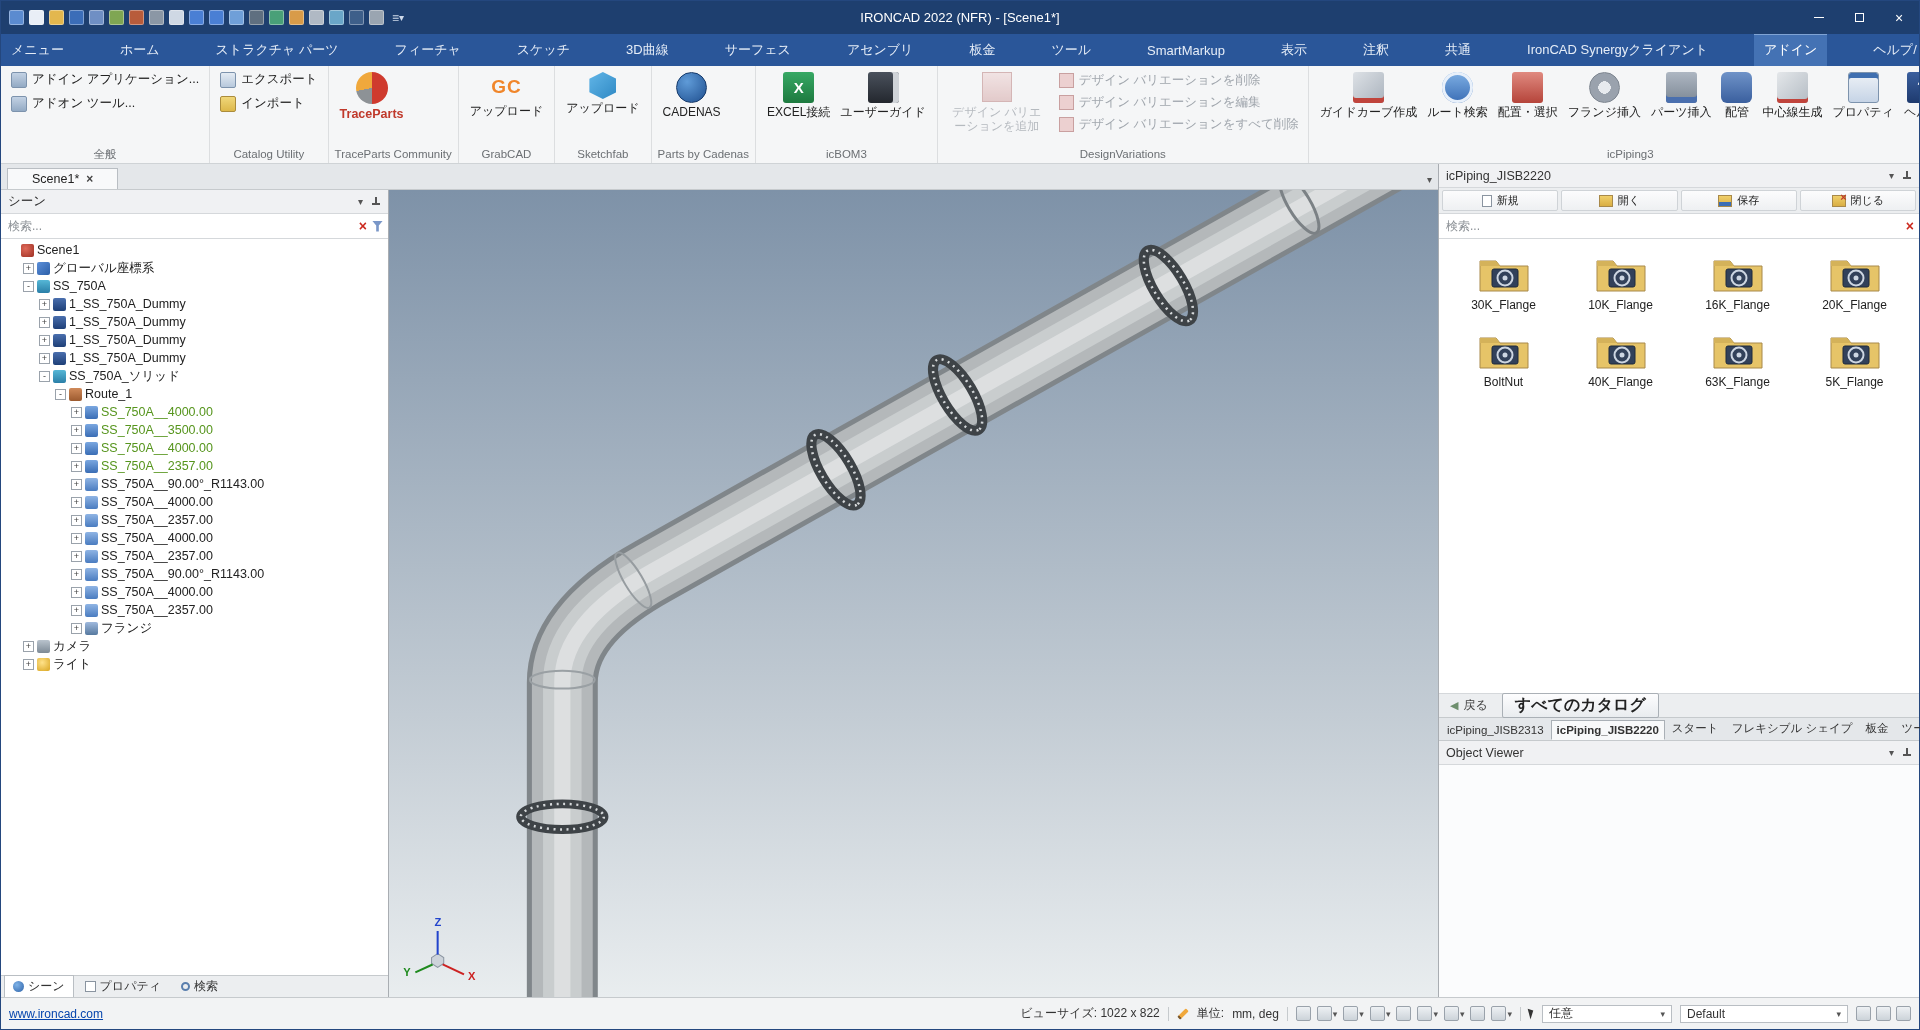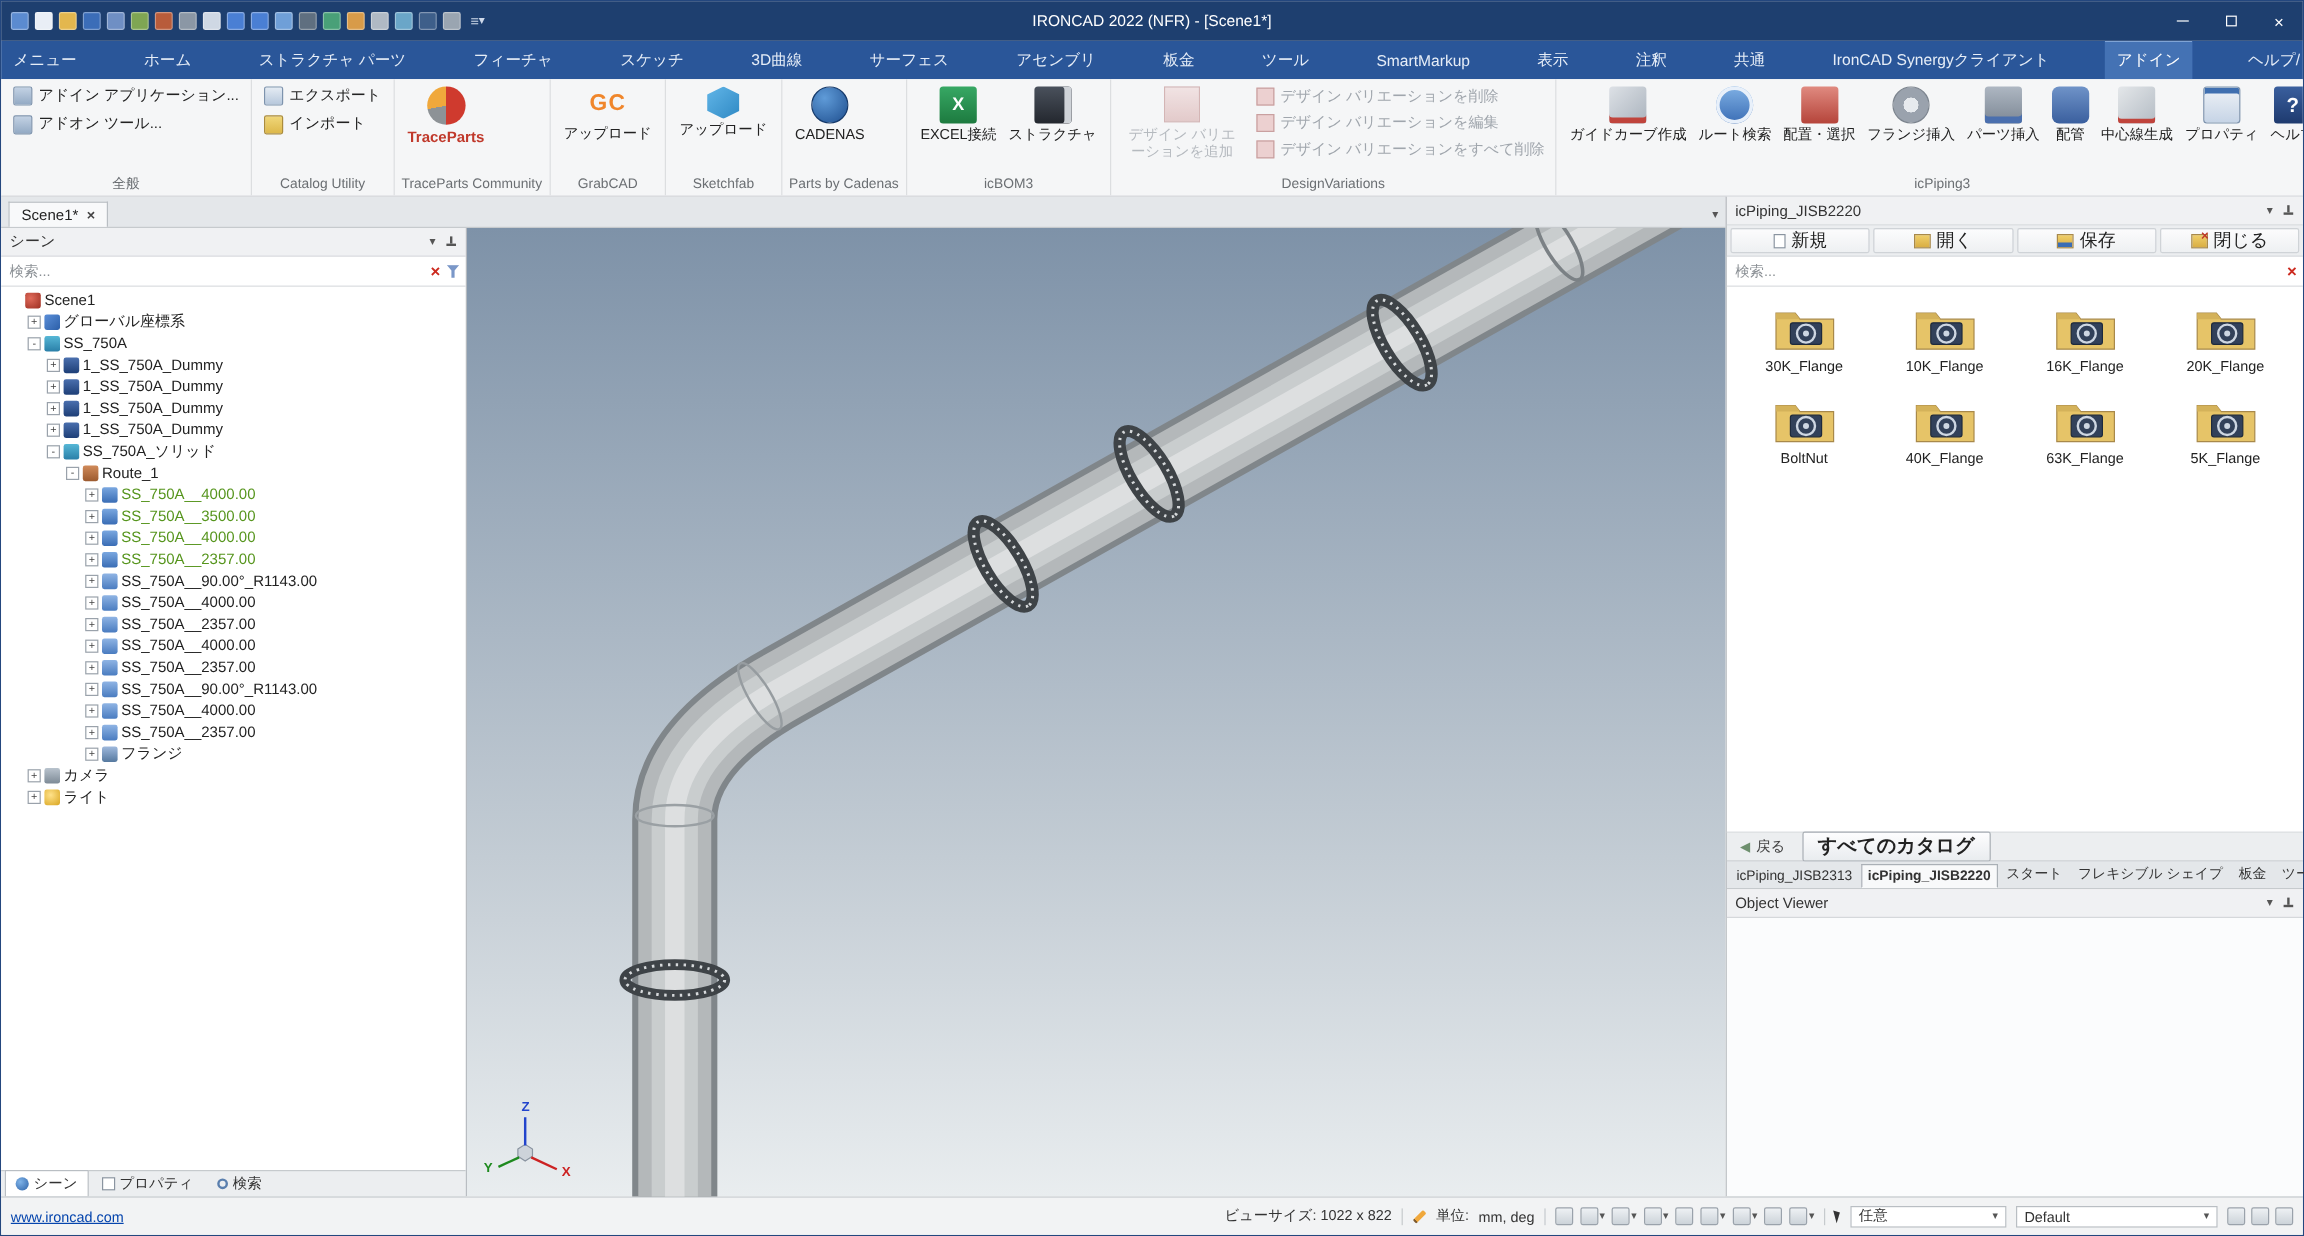--- a/index.html
+++ b/index.html
@@ -75,21 +75,21 @@
   [data-icon="piping-icon"]       { background:linear-gradient(#6f93c8,#3a5f9e); border-radius:6px; }
   [data-icon="centerline-icon"]   { background:linear-gradient(135deg,#e4e7ea,#b4bcc4); box-shadow:inset 0 -4px 0 #c0443c; }
   [data-icon="properties-icon"]   { background:linear-gradient(#eef2f7,#c6d4e6); border:1px solid #7d93ad; box-shadow:inset 0 5px 0 #3f6fb0; }
   [data-icon="help-icon"]         { background:linear-gradient(#3a5f9e,#1e3a6e); position:relative; }
   [data-icon="help-icon"]::after  { content:"?"; position:absolute; inset:0; color:#fff; font-weight:700; font-size:17px; display:flex; align-items:center; justify-content:center; }
 
   
   .main { flex:1; display:flex; min-height:0; }
   .left-area { width:1439px; display:flex; flex-direction:column; min-height:0; }
   .doc-strip { height:26px; background:#e4e7ea; border-bottom:1px solid #c6cacd; display:flex; align-items:flex-end; padding:0 6px; flex:none; }
-  .doc-tab { display:flex; align-items:center; gap:7px; background:#f8f9fa; border:1px solid #b9bec3; border-bottom:none; padding:3px 10px; font-size:12.5px; color:#222; }
+  .doc-tab { display:flex; align-items:center; gap:7px; background:#f8f9fa; border:1px solid #b9bec3; border-bottom:none; padding:3px 24px; font-size:12.5px; color:#222; }
   .doc-close { color:#444; font-weight:700; font-size:12px; }
   .doc-caret { margin-left:auto; color:#555; font-size:10px; padding-bottom:4px; }
   .work-row { flex:1; display:flex; min-height:0; }
 
   
   .scene-panel { width:388px; flex:none; display:flex; flex-direction:column; background:#f2f3f4; border-right:1px solid #a9adb2; min-height:0; }
   .panel-head { height:24px; flex:none; display:flex; align-items:center; gap:8px; padding:0 7px; background:#f0f1f3; border-bottom:1px solid #d5d8db; font-size:12.5px; color:#333; }
   .panel-head-title { flex:1; }
   .head-caret { color:#555; font-size:10px; }
   .pin-icon { width:10px; height:10px; position:relative; display:inline-block; }
@@ -129,21 +129,21 @@
   [data-icon="properties-tab-icon"] { background:#fff; border:1px solid #8a94a0; }
   [data-icon="search-tab-icon"]     { border:2px solid #5a7fae; border-radius:50%; width:9px; height:9px; }
 
   
   .viewport { flex:1; min-width:0; position:relative; }
   .viewport svg { display:block; width:100%; height:100%; }
 
   
   .right-panel { width:481px; flex:none; display:flex; flex-direction:column; background:#f2f3f4; border-left:1px solid #a9adb2; min-height:0; }
   .cat-toolbar { height:26px; flex:none; display:flex; align-items:stretch; gap:3px; background:#eceef0; border-bottom:1px solid #d5d8db; padding:2px 3px; }
-  .cat-tb-btn { flex:1; display:flex; align-items:center; justify-content:center; gap:5px; font:inherit; font-size:15px; color:#222; background:linear-gradient(#fcfcfd,#eef0f2); border:1px solid #cfd3d7; border-radius:2px; cursor:default; }
+  .cat-tb-btn { flex:1; display:flex; align-items:center; justify-content:center; gap:5px; font:inherit; font-size:11px; color:#222; background:linear-gradient(#fcfcfd,#eef0f2); border:1px solid #cfd3d7; border-radius:2px; cursor:default; }
   .cat-tb-icon { width:14px; height:12px; flex:none; position:relative; }
   [data-icon="new-doc-icon"]      { background:#fff; border:1px solid #8a94a0; width:10px; }
   [data-icon="open-folder-icon"]  { background:linear-gradient(#f0cf6a,#d9ae43); border:1px solid #a8894a; }
   [data-icon="save-folder-icon"]  { background:linear-gradient(#f0cf6a,#d9ae43); border:1px solid #a8894a; box-shadow:inset 0 -4px 0 #3a6db5; }
   [data-icon="close-folder-icon"] { background:linear-gradient(#f0cf6a,#d9ae43); border:1px solid #a8894a; }
   [data-icon="close-folder-icon"]::after { content:"×"; position:absolute; right:-2px; top:-5px; color:#c0392b; font-weight:700; font-size:11px; }
   .cat-grid { flex:1; min-height:0; background:#fff; border-bottom:1px solid #d5d8db; display:grid; grid-template-columns:repeat(4,1fr); align-content:start; padding:12px 6px; row-gap:16px; }
   .cat-item { display:flex; flex-direction:column; align-items:center; gap:3px; font-size:12px; color:#222; }
   .cat-item-label { text-align:center; }
   .cat-backrow { height:24px; flex:none; display:flex; align-items:center; gap:8px; background:#eceef0; border-bottom:1px solid #c6cacd; padding:0 5px; }
@@ -358,21 +358,21 @@
     <div class="rgroup">
       <div class="rg-body">
 
           <button class="bigbtn">
             <span class="bicon" data-icon="excel-icon"></span>
             <span class="blabel">EXCEL接続</span>
           </button>
 
           <button class="bigbtn">
             <span class="bicon" data-icon="guide-icon"></span>
-            <span class="blabel">ストラクチャ</span>
+            <span class="blabel">ユーザーガイド</span>
           </button>
         </div>
       <div class="rg-label">icBOM3</div>
     </div>
 
     <div class="rgroup dv-group">
       <div class="rg-body">
         <button class="bigbtn dv-add">
           <span class="dv-add-icon"></span>
           <span class="blabel">デザイン バリエーションを追加</span>

